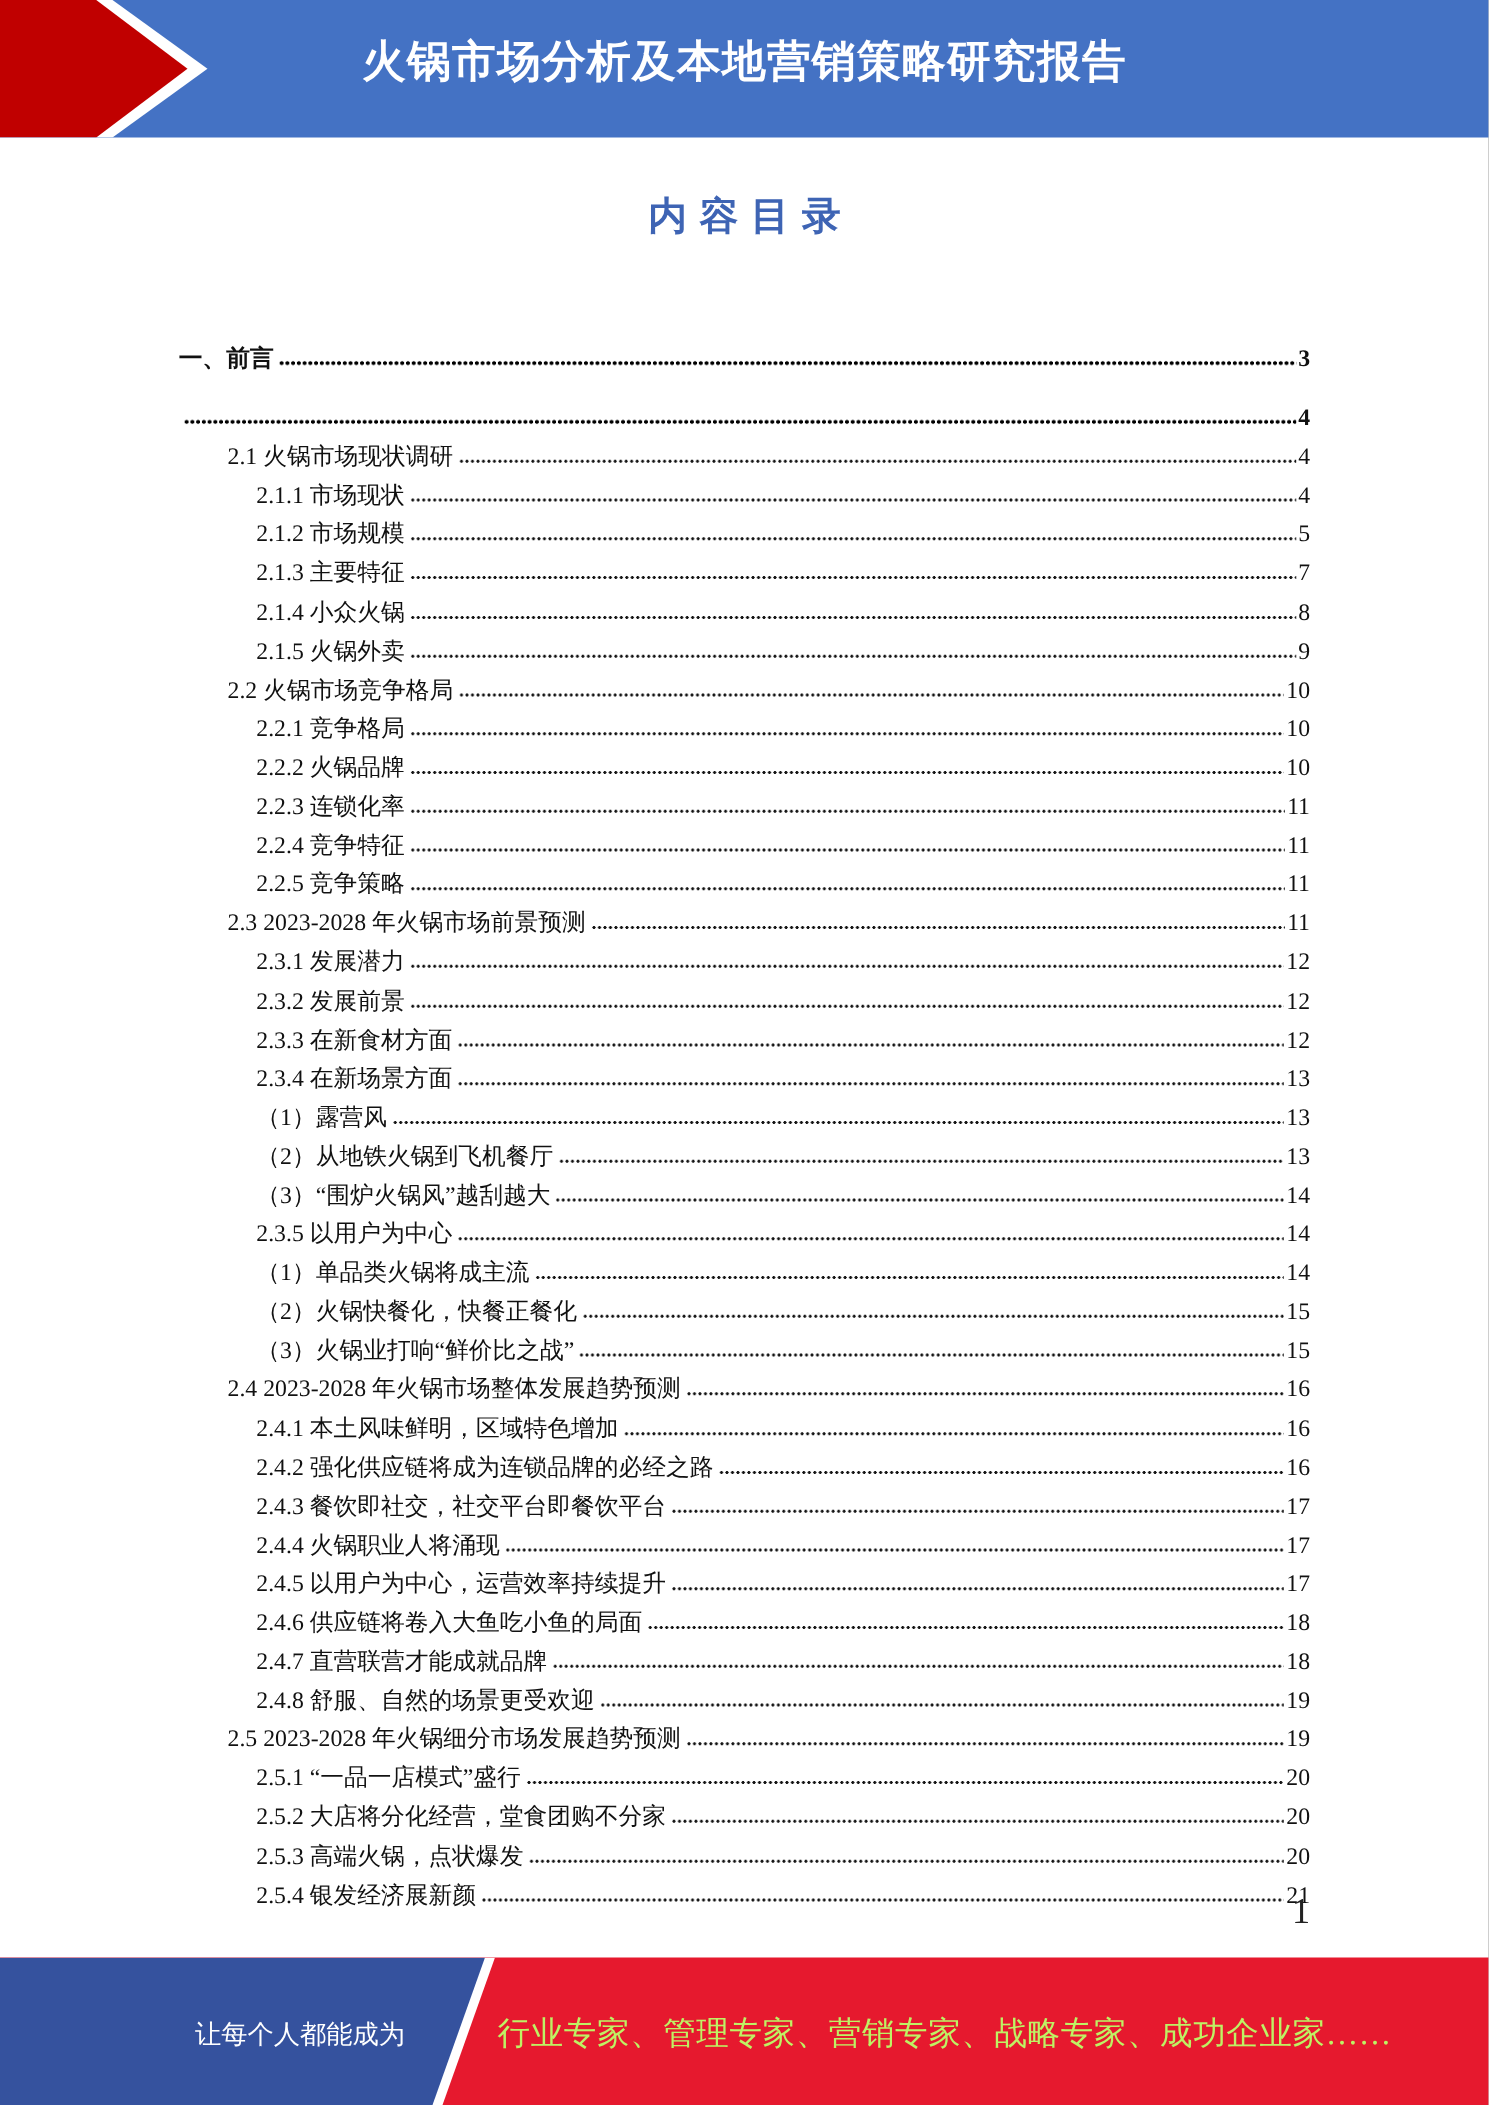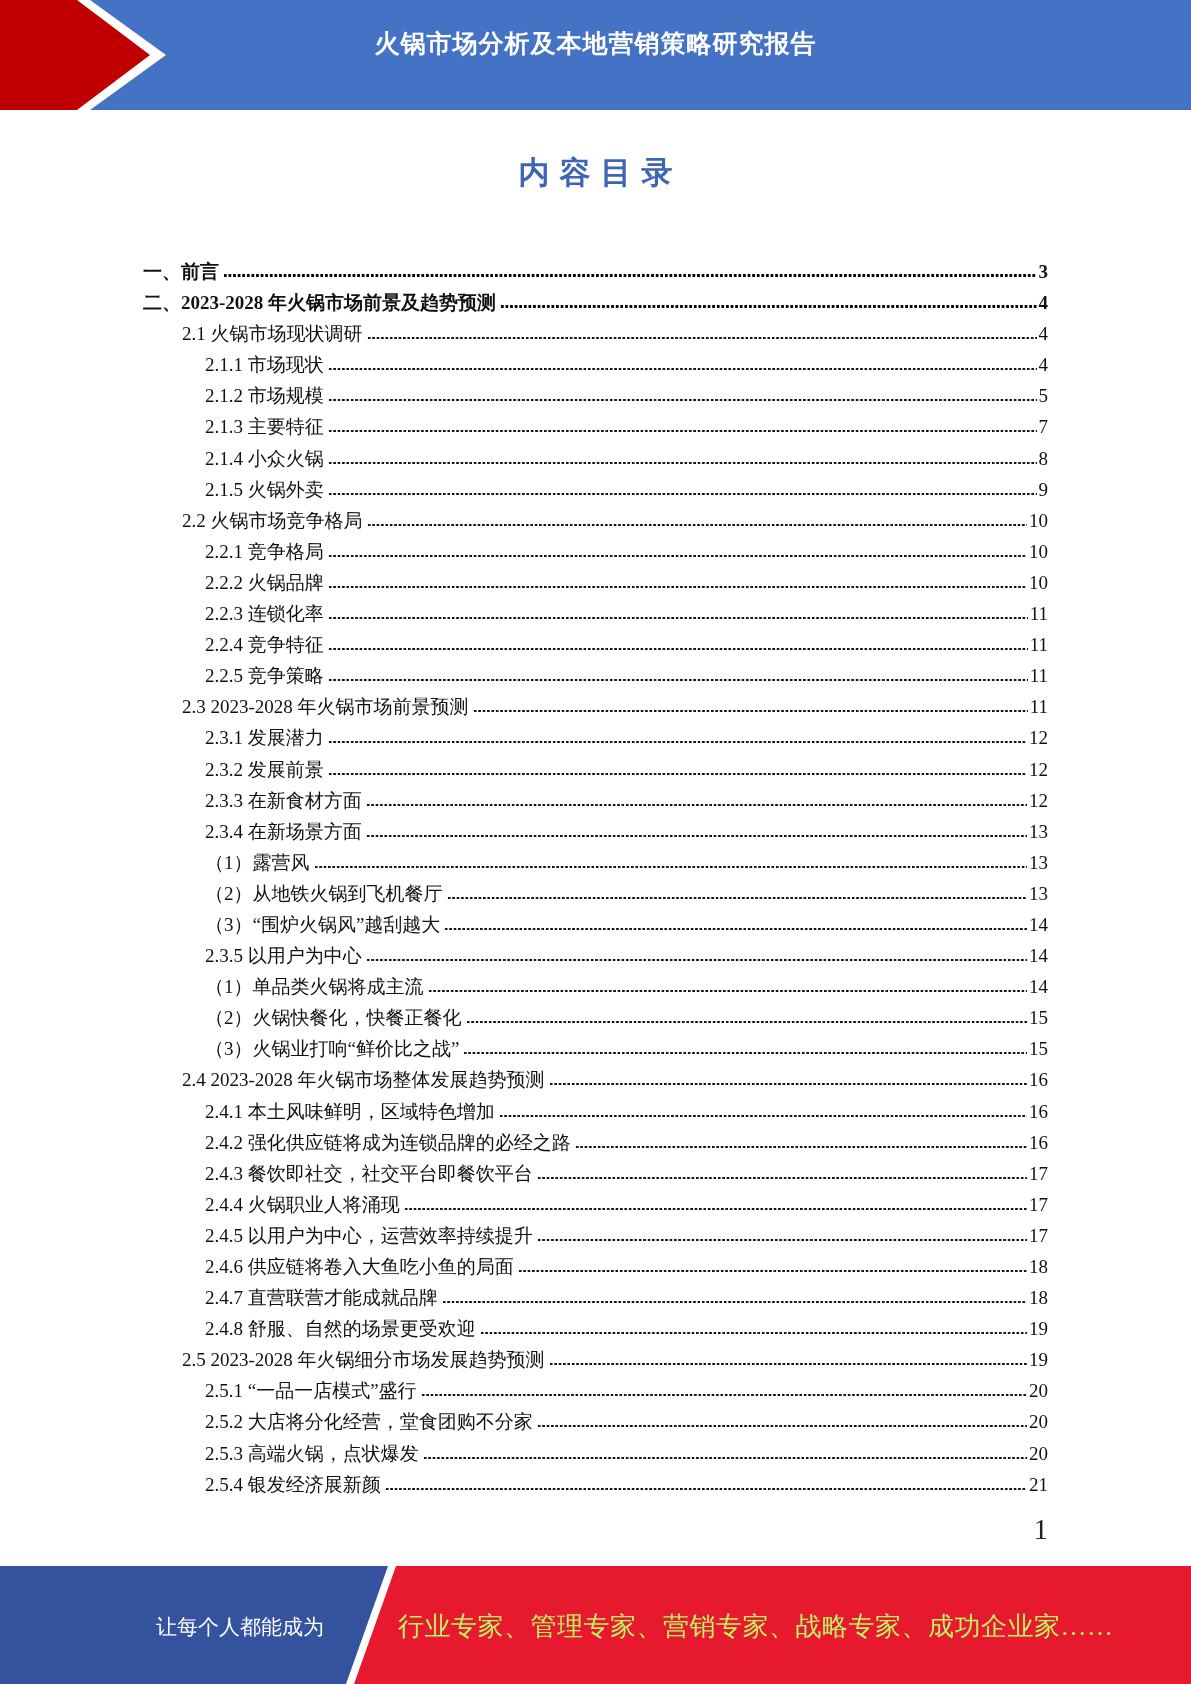--- a/index.html
+++ b/index.html
@@ -24,41 +24,41 @@
   
   .topbar{
     position:absolute;left:0;top:0;width:100%;height:110px;
     background:var(--header-blue);
   }
   .chevron{position:absolute;left:0;top:0;}
   .topbar-title{
     position:absolute;left:0;right:0;top:27px;
     text-align:center;
     font-family:"Liberation Sans","DejaVu Sans",sans-serif;
-    font-weight:bold;font-size:25px;line-height:1.3;
+    font-weight:bold;font-size:35px;line-height:1.3;
     letter-spacing:1px;color:#ffffff;
   }
   
   .toc-heading{
     position:absolute;left:0;right:0;top:152px;
     text-align:center;
     font-size:31px;font-weight:bold;
     letter-spacing:10px;text-indent:10px;
     color:var(--heading-blue);
   }
   
   .toc-list{
     position:absolute;left:143px;right:143px;top:256px;
   }
   .toc-row{
     display:flex;align-items:baseline;
     height:31.1px;font-size:19px;line-height:31.1px;
     white-space:nowrap;cursor:pointer;
   }
-  .toc-row.bold{font-weight:bold;}
+  .toc-row.bold{font-weight:bold;margin-top:16px;}
   .toc-row.lvl2{padding-left:39px;}
   .toc-row.lvl3{padding-left:62px;}
   .toc-row.lvl4{padding-left:62px;justify-content:center;}
   .toc-label{flex:0 0 auto;}
   .toc-dots{
     flex:1 1 auto;
     height:4px;margin:0 2px 0 4px;
     background-image:radial-gradient(circle,#141414 1.05px,transparent 1.4px);
     background-size:4.4px 4px;
     background-repeat:repeat-x;
@@ -112,21 +112,20 @@
 
   <h1 class="toc-heading">内容目录</h1>
 
   <nav id="toc-list" class="toc-list">
       <div class="toc-row lvl1 bold">
         <span class="toc-label">一、前言</span>
         <span class="toc-dots"></span>
         <span class="toc-page">3</span>
       </div>
       <div class="toc-row lvl1 bold">
-        <span class="toc-label">二、2023-2028 年火锅市场前景及趋势预测</span>
         <span class="toc-dots"></span>
         <span class="toc-page">4</span>
       </div>
       <div class="toc-row lvl2">
         <span class="toc-label">2.1 火锅市场现状调研</span>
         <span class="toc-dots"></span>
         <span class="toc-page">4</span>
       </div>
       <div class="toc-row lvl3">
         <span class="toc-label">2.1.1 市场现状</span>

